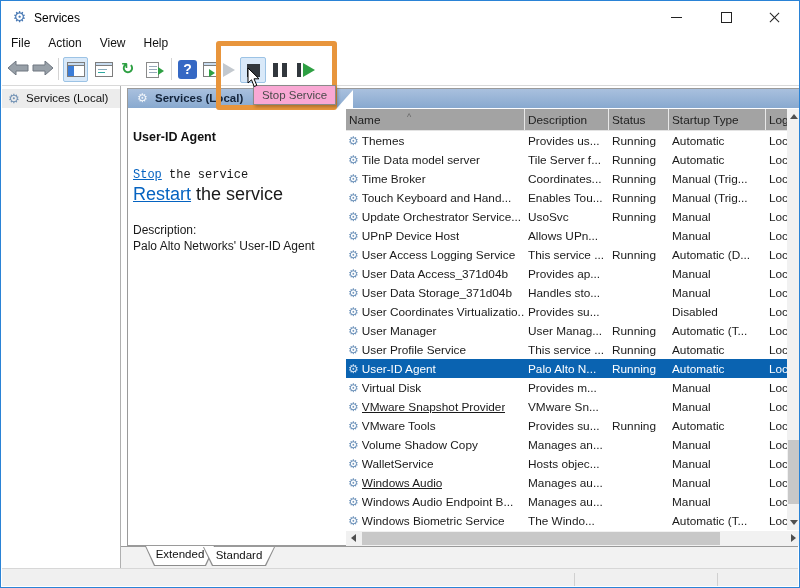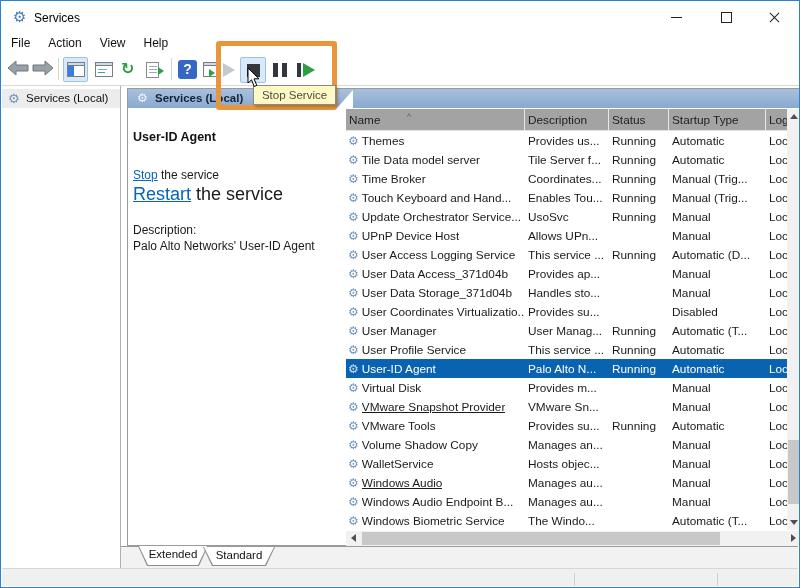--- a/index.html
+++ b/index.html
@@ -54,21 +54,21 @@
   .split1 { position:absolute; left:119px; top:85px; width:0; bottom:1px; border-left:1px solid #b0b0b0; }
   .content { position:absolute; left:126px; top:87px; width:673px; height:458px; background:#fff; border:1px solid #9a9a9a; border-right:none; }
 
   .banner { position:absolute; left:0; top:0; right:0; height:19px; background:linear-gradient(#a9c0de,#88a9cf); }
   .banner-gear { position:absolute; left:9px; top:2px; font-size:12px; color:#f2f6fb; }
   .banner-title { position:absolute; left:27px; top:3px; font-size:11.5px; font-weight:bold; color:#13233a; }
   .fold { position:absolute; left:209px; top:1px; width:16px; height:18px; border-bottom:18px solid #fff; border-left:16px solid transparent; }
 
   .details { position:absolute; left:0; top:19px; width:217px; bottom:0; background:#fff; }
   .d-title { position:absolute; left:5px; top:22px; font-size:12.5px; font-weight:bold; color:#111; }
-  .d-stopline { position:absolute; left:5px; top:60px; font-size:12px; }
+  .d-stopline { position:absolute; left:5px; top:60px; font-size:12px;font-family:Liberation Mono, monospace; }
   .d-restartline { position:absolute; left:5px; top:76px; font-size:18px; }
   .linktext { color:#0563c1; text-decoration:underline; }
   .d-desclabel { position:absolute; left:5px; top:115px; font-size:12px; }
   .d-desc { position:absolute; left:5px; top:131px; width:205px; font-size:12px; line-height:15px; }
 
   
   .list { position:absolute; left:218px; top:20px; width:441px; height:421px; background:#fff; }
   .lheader { position:absolute; left:0; top:0; width:441px; height:22px; background:#a3a3a3; border-bottom:1px solid #e3e3e3; display:grid; grid-template-columns:179px 84px 60px 97px 21px; }
   .hcell { position:relative; padding:4px 0 0 3px; font-size:11.8px; color:#222; border-right:1px solid #e8e8e8; white-space:nowrap; overflow:hidden; }
   .hcell:last-child { border-right:none; }
@@ -94,28 +94,28 @@
   .tri-l { position:absolute; left:5px; top:3px; width:0; height:0; border-top:4px solid transparent; border-bottom:4px solid transparent; border-right:5px solid #505050; }
   .tri-r { position:absolute; left:6px; top:3px; width:0; height:0; border-top:4px solid transparent; border-bottom:4px solid transparent; border-left:5px solid #505050; }
   .hs-thumb { position:absolute; left:16px; top:1px; width:358px; height:13px; background:#c8c8c8; }
 
   
   .tabstrip { position:absolute; left:120px; top:545px; right:1px; height:22px; background:#f2f2f2; border-top:1px solid #9a9a9a; }
   .tab { position:absolute; top:-1px; height:20px; }
   .tab .edge { position:absolute; inset:0; background:#8c8c8c; clip-path:polygon(0 0,100% 0,calc(100% - 9px) 100%,9px 100%); }
   .tab .face { position:absolute; left:1px; right:1px; top:0; bottom:1px; background:#fff; clip-path:polygon(0 0,100% 0,calc(100% - 9px) 100%,9px 100%); }
   .tab .lbl { position:absolute; left:0; right:0; top:2px; text-align:center; font-size:11.5px; color:#111; }
-  .tab-extended { left:17px; width:70px; }
+  .tab-extended { left:24px; width:70px; }
   .tab-standard { left:82px; width:72px; top:0; height:19px; }
   .statusbar { position:absolute; left:1px; top:567px; right:1px; bottom:1px; background:#f0f0f0; border-top:1px solid #d7d7d7; }
   .sb-div { position:absolute; top:4px; width:0; height:13px; border-left:1px solid #d0d0d0; }
 
   
   .callout { position:absolute; left:215px; top:40px; width:121px; height:69px; border:5px solid #e8953c; border-radius:3px; z-index:40; pointer-events:none; }
-  .tooltip { position:absolute; left:252px; top:84px; width:83px; height:20px; background:#fef9c3; border:1px solid #8a8a8a; box-shadow:2px 2px 3px rgba(0,0,0,.25); z-index:50; font-size:11.5px; color:#4a4a4a; text-align:center; padding-top:3px; }
+  .tooltip { position:absolute; left:252px; top:84px; width:83px; height:20px; background:#f9a8d4; border:1px solid #8a8a8a; box-shadow:2px 2px 3px rgba(0,0,0,.25); z-index:50; font-size:11.5px; color:#4a4a4a; text-align:center; padding-top:3px; }
   .cursor { position:absolute; left:246px; top:66px; z-index:60; }
 </style>
 </head>
 <body>
 
 <div class="win">
 
   <div class="titlebar">
     <span class="title-gear">⚙</span>
     <span class="title-text">Services</span>

